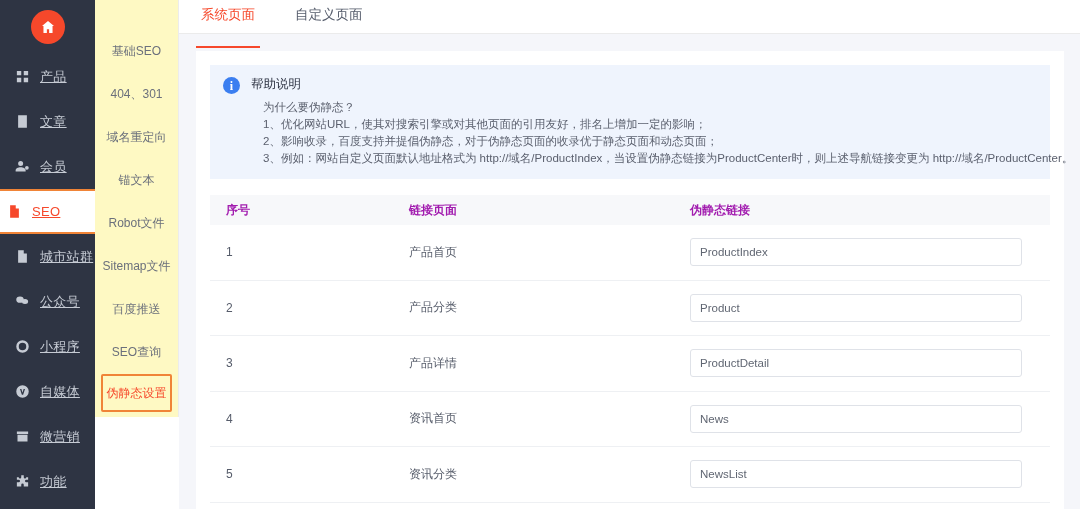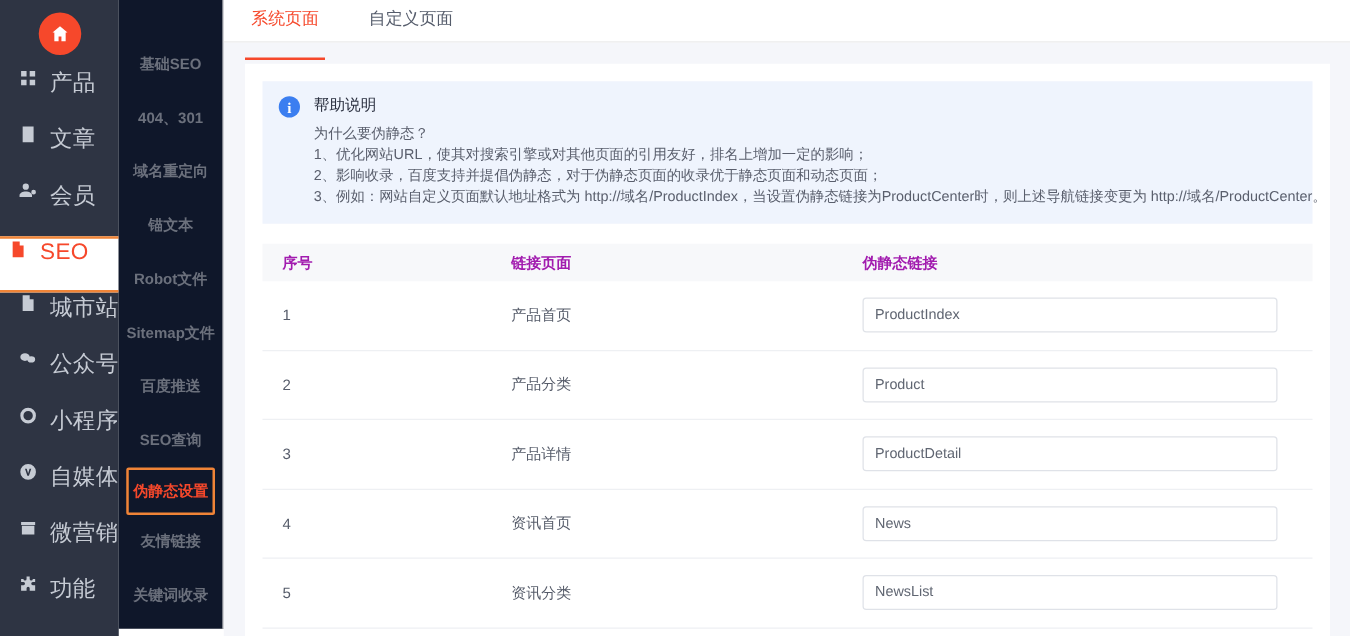--- a/index.html
+++ b/index.html
@@ -24,25 +24,26 @@
     display: flex; align-items: center; justify-content: center;
   }
   .logo {
     width: 34px; height: 34px; border-radius: 50%;
     background: #f6482b;
     display: flex; align-items: center; justify-content: center;
   }
   .logo svg { width: 16px; height: 16px; display:block; }
   .nav-item {
     height: 45px;
-    display: flex; align-items: flex-start;
+    display: flex; align-items: center;
     padding-left: 14px;
     color: #c6cbd4;
-    font-size: 18px;
+    font-size: 13px;
     position: relative;
+    text-decoration: underline;
   }
   .nav-item .ico {
     width: 17px; height: 17px;
     margin-right: 9px;
     display: flex; align-items: center; justify-content: center;
     flex: 0 0 17px;
   }
   .nav-item .ico svg { width: 15px; height: 15px; display: block; }
   .nav-item .lbl { white-space: nowrap; letter-spacing: .3px; }
   .nav-item.active {
@@ -52,27 +53,26 @@
     border-left: none;
     border-right: none;
     padding-left: 6px;
   }
   .nav-item.active .ico svg { fill: #f6482b; }
   .nav-item .ico svg { fill: #c6cbd4; }
 
   
   .subnav {
     width: 84px; flex: 0 0 84px;
-    background: #0f172a;
-    height: 503px;
+    background: #fef9c3;
+    height: 417px;
     padding-top: 30px;
     border-right: 1px solid #ececec;
     position: relative;
     overflow: hidden;
-    font-weight: bold;
   }
   .subnav-item {
     height: 43px;
     display: flex; align-items: center; justify-content: center;
     font-size: 12px;
     color: #6b707c;
     white-space: nowrap;
   }
   .subnav-item.active {
     color: #f6482b;
@@ -147,20 +147,21 @@
   }
   .help-body { flex: 1 1 auto; }
   .help-title {
     font-size: 12.5px; font-weight: normal; color: #2b3040;
     margin-bottom: 6px;
   }
   .help-line {
     font-size: 11.5px; color: #5a5f6d;
     line-height: 17px;
     white-space: nowrap;
+    margin-left: 12px;
   }
 
   
   .tbl { width: 100%; margin-top: 16px; }
   .thead {
     display: flex; align-items: center;
     height: 30px;
     background: #f7f8fa;
     font-size: 12px; font-weight: bold;
     color: #a21caf;

